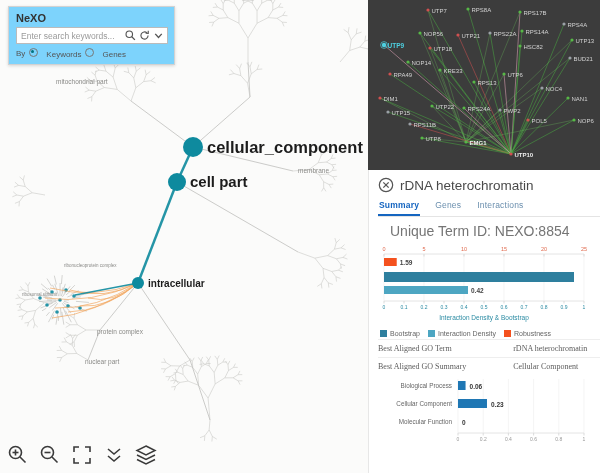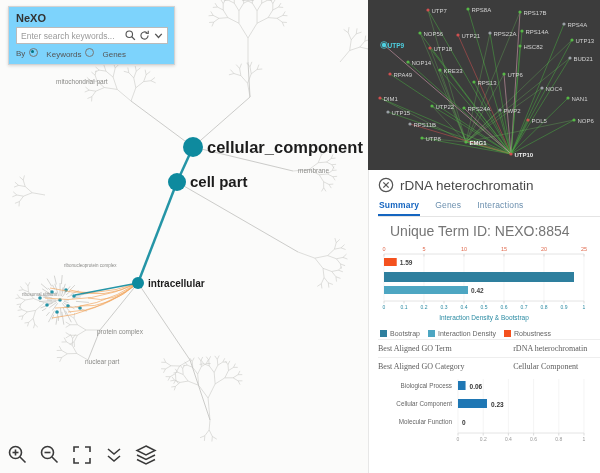--- a/index.html
+++ b/index.html
@@ -859,21 +859,21 @@
       <span><span class="legend-swatch" id="sw-0" style="background: rgb(46, 127, 158);"></span><span>Bootstrap</span></span>
       <span><span class="legend-swatch" id="sw-1" style="background: rgb(77, 166, 194);"></span><span>Interaction Density</span></span>
       <span><span class="legend-swatch" id="sw-2" style="background: rgb(244, 81, 30);"></span><span>Robustness</span></span>
     </div>
 
     <div class="align-row">
       <span class="al">Best Aligned GO Term</span>
       <span class="av">rDNA heterochromatin</span>
     </div>
     <div class="align-row">
-      <span class="al">Best Aligned GO Category</span>
+      <span class="al">Best Aligned GO Summary</span>
       <span class="av">Cellular Component</span>
     </div>
 
     <svg id="go-chart" width="214" height="74">
         <line x1="80" y1="4" x2="80" y2="58" stroke="#ededed" stroke-width="0.6"></line>
         <line x1="80" y1="58" x2="80" y2="60.5" stroke="#ccc" stroke-width="0.7"></line>
         <text x="80" y="66" font-size="5" fill="#999" text-anchor="middle">0</text>
         <line x1="105.2" y1="4" x2="105.2" y2="58" stroke="#ededed" stroke-width="0.6"></line>
         <line x1="105.2" y1="58" x2="105.2" y2="60.5" stroke="#ccc" stroke-width="0.7"></line>
         <text x="105.2" y="66" font-size="5" fill="#999" text-anchor="middle">0.2</text>

